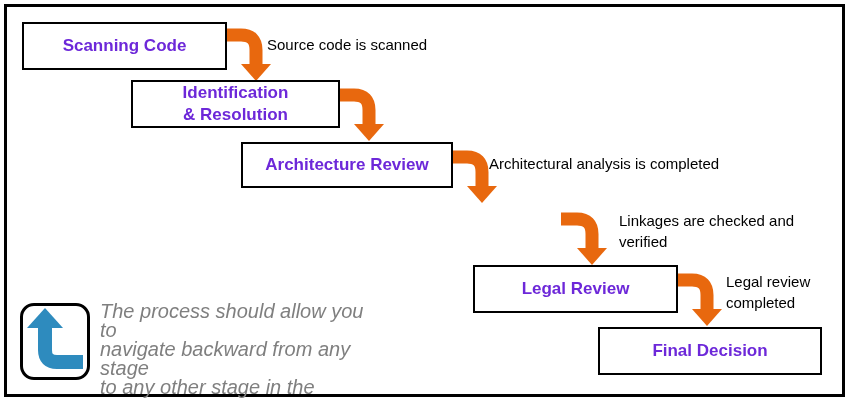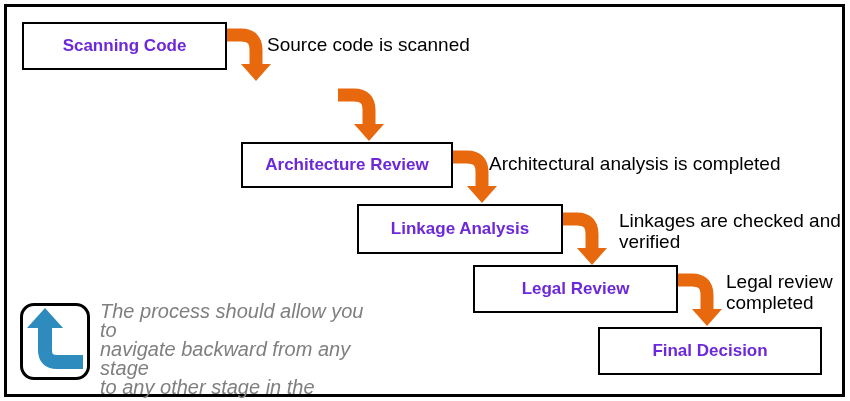--- a/index.html
+++ b/index.html
@@ -36,21 +36,21 @@
     line-height: 22px;
     white-space: pre-line;
   }
   .flow-arrow {
     position: absolute;
     z-index: 1;
   }
   .caption {
     position: absolute;
     color: #000000;
-    font-size: 19px;
+    font-size: 15px;
     line-height: 21px;
     white-space: pre-line;
     z-index: 3;
   }
   .badge {
     position: absolute;
     left: 20px; top: 303px;
     width: 70px; height: 77px;
     border: 3px solid #000000;
     border-radius: 14px;
@@ -73,28 +73,29 @@
 <body>
 
 <div class="canvas">
 
   <div class="frame"></div>
 
   <div class="step-box" style="left:22px;top:22px;width:205px;height:48px">
     <span class="step-label">Scanning Code</span>
   </div>
 
+  <div class="step-box" style="left:131px;top:80px;width:209px;height:48px">
+    <span class="step-label">Identification
+&amp; Resolution</span>
+  </div>
 
   <div class="step-box" style="left:241px;top:142px;width:212px;height:46px">
     <span class="step-label">Architecture Review</span>
   </div>
 
-  <div class="step-box" style="left:357px;top:204px;width:206px;height:50px">
-    <span class="step-label">Linkage Analysis</span>
-  </div>
 
   <div class="step-box" style="left:473px;top:265px;width:205px;height:48px">
     <span class="step-label">Legal Review</span>
   </div>
 
   <div class="step-box" style="left:598px;top:327px;width:224px;height:48px">
     <span class="step-label">Final Decision</span>
   </div>
 
   <svg class="flow-arrow" style="left:225px;top:28px" width="46" height="54" viewBox="0 0 46 54">

